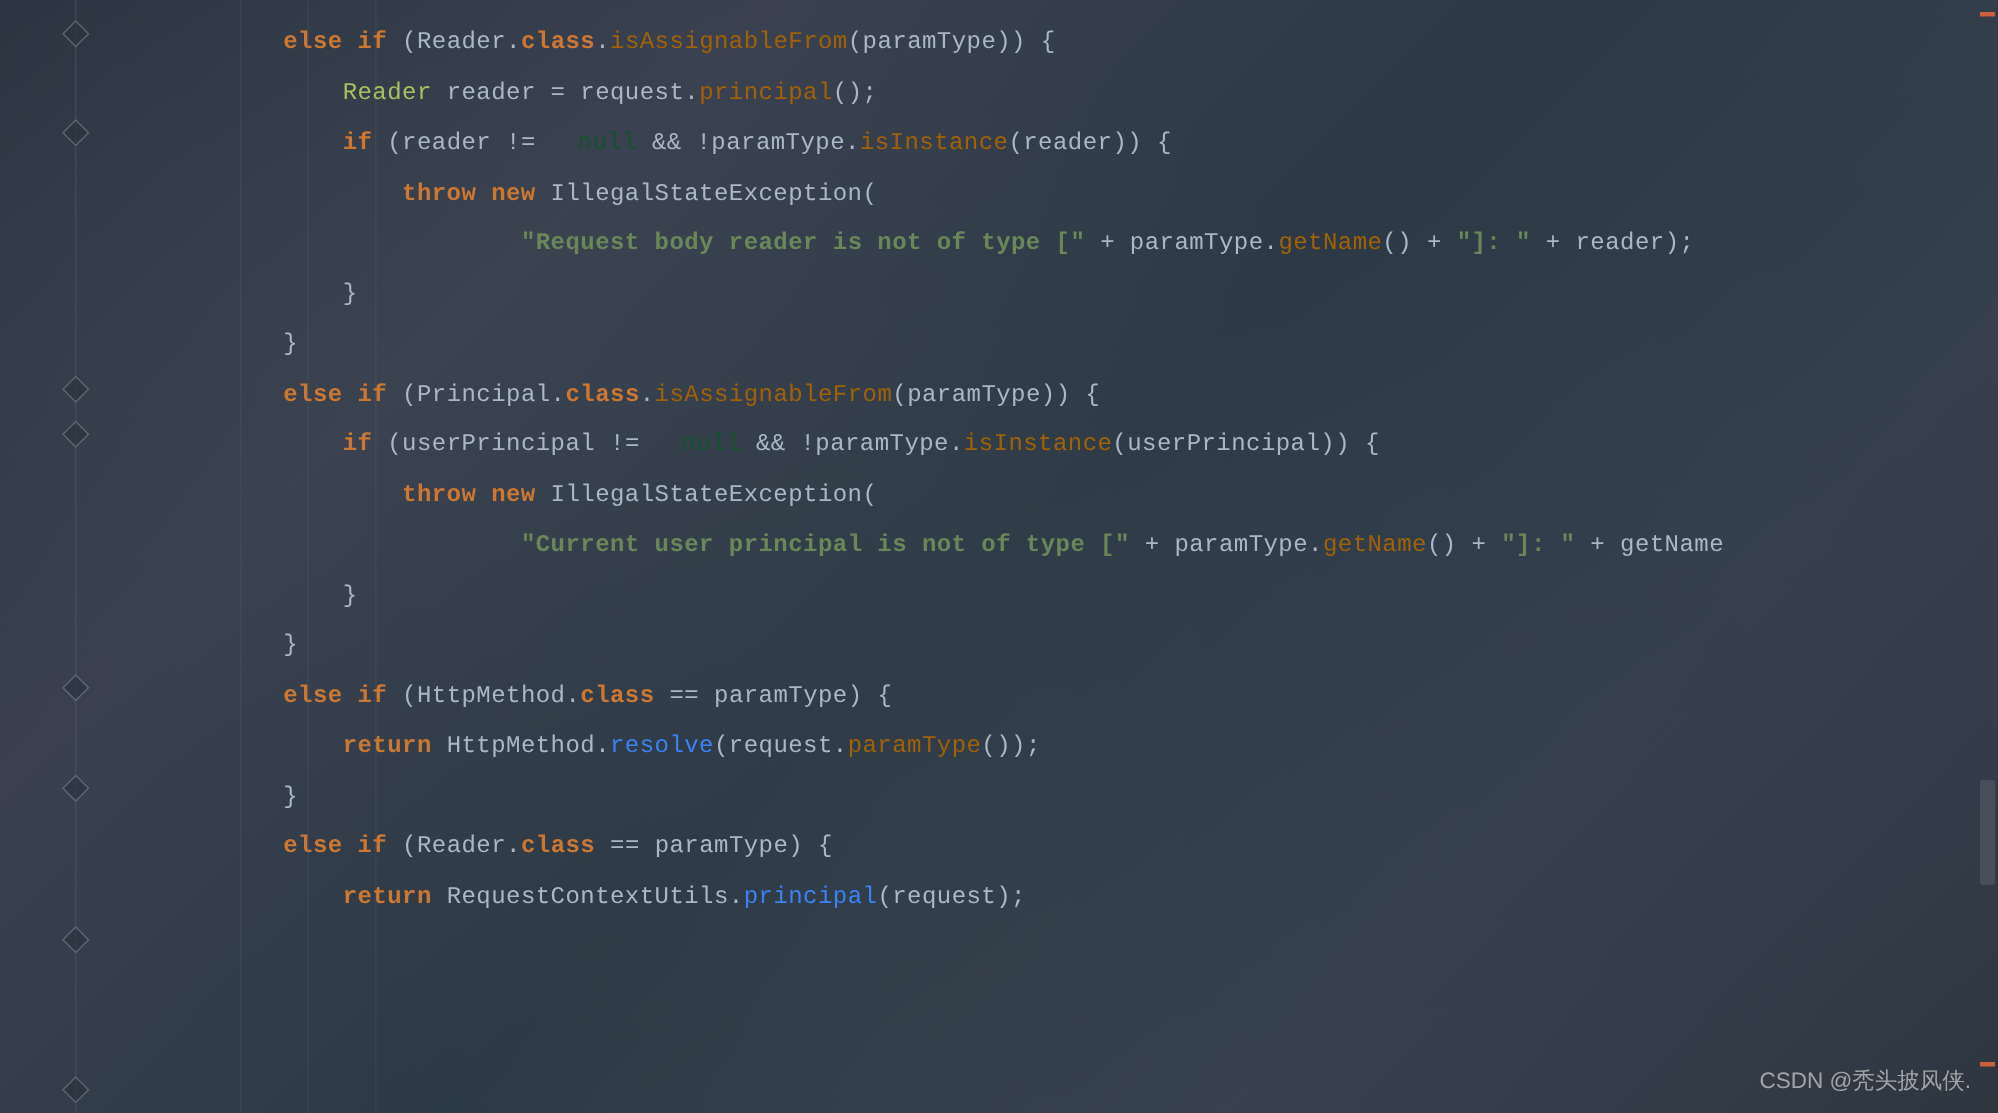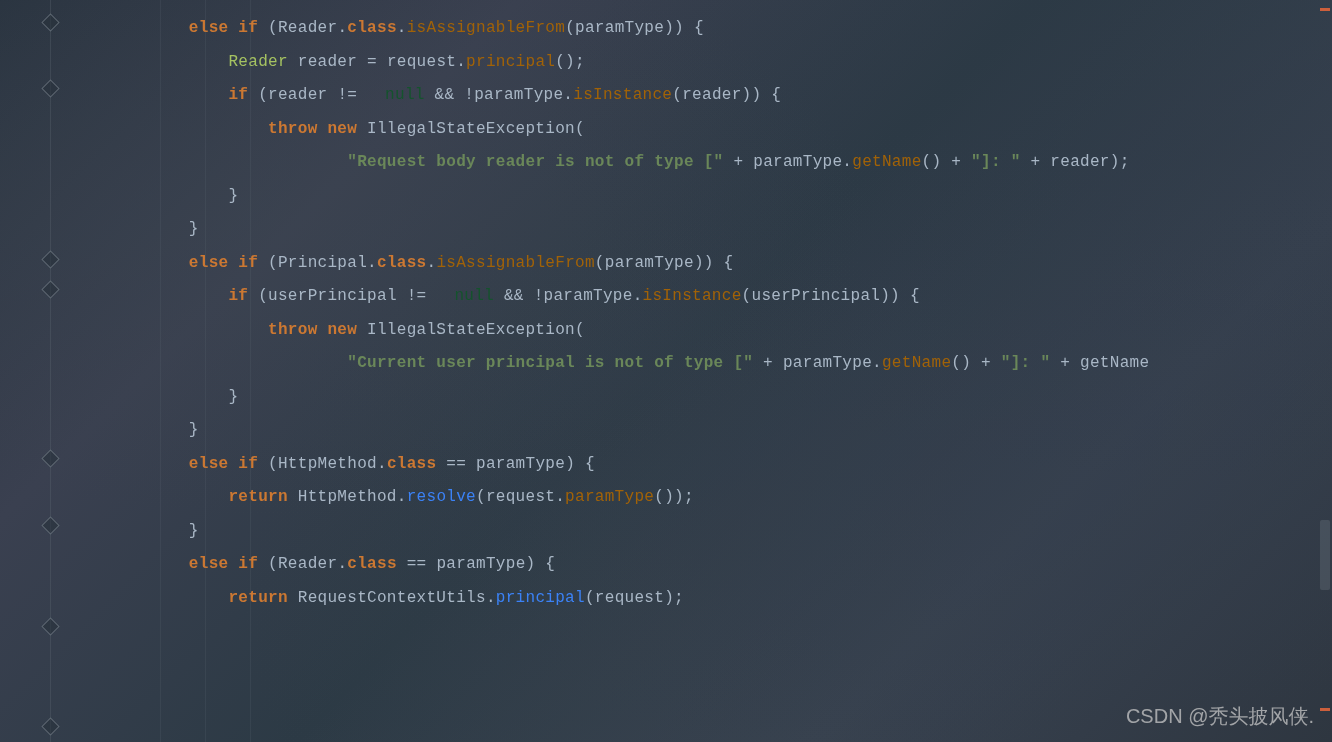--- a/index.html
+++ b/index.html
@@ -82,21 +82,21 @@
     .op { color: #a9b7c6; }
     .paren { color: #a9b7c6; }
     .brace { color: #a9b7c6; }
     .str { color: #6a8759; font-weight: bold; }
     .null { color: #14532d; font-weight: normal; margin-left: 18px; }
     .watermark {
       position: absolute;
       bottom: 12px;
       right: 18px;
       color: rgba(200,200,200,0.75);
-      font-size: 20px;
+      font-size: 15px;
       font-family: sans-serif;
     }
     .scrollbar-track {
       position: absolute;
       right: 2px;
       top: 0;
       width: 12px;
       height: 100%;
     }
     .scroll-mark {

